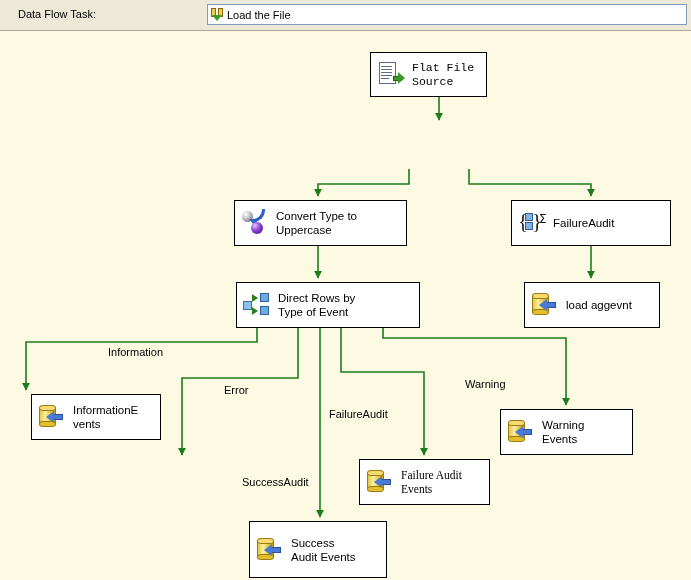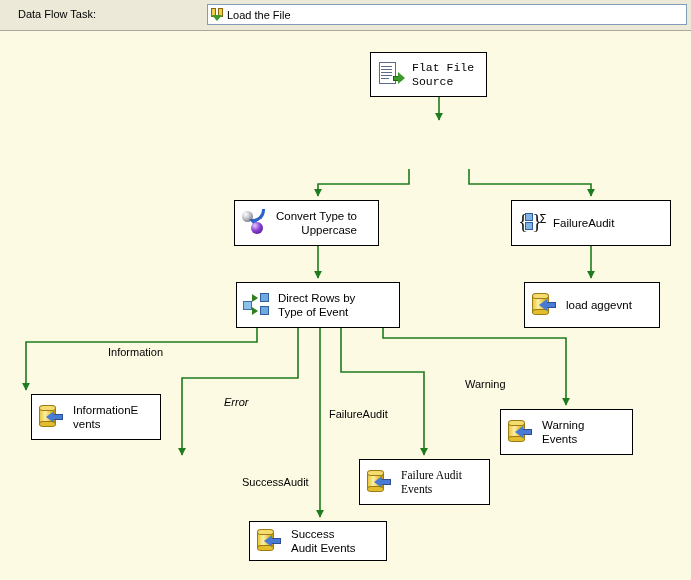--- a/index.html
+++ b/index.html
@@ -310,21 +310,21 @@
         <span class="line" style="top:15px"></span>
       <span class="line" style="top:18px;width:8px"></span>
       <span class="green-arrow-shaft"></span>
         <span class="green-arrow-head"></span>
     </span>
     <span class="node-label">Flat File
 Source</span>
   </div>
 
 
-  <div class="node" id="n2" style="left: 234px; top: 168px; width: 145px; height: 46px; text-align: right;">
+  <div class="node" id="n2" style="left: 234px; top: 168px; width: 173px; height: 46px;">
     <span class="node-icon ico-conv">
       <span class="sphere-gray"></span>
       <span class="curve"></span>
         <span class="curve-head"></span>
       <span class="sphere-purple"></span>
     </span>
     <span class="node-label">Convert Type to
 Uppercase</span>
   </div>
 
@@ -332,21 +332,21 @@
     <span class="node-icon ico-agg">
       <span class="brace" style="left:0px;top:3px">{</span>
       <span class="bsq" style="left:7px;top:5px"></span>
       <span class="bsq" style="left:7px;top:14px"></span>
       <span class="brace" style="left:14px;top:3px">}</span>
       <span class="sigma">Σ</span>
     </span>
     <span class="node-label">FailureAudit</span>
   </div>
 
-  <div class="node" id="n4" style="left: 236px; top: 250px; width: 164px; height: 46px;">
+  <div class="node" id="n4" style="left: 236px; top: 250px; width: 184px; height: 46px;">
     <span class="node-icon ico-split">
       <span class="sq-in"></span>
       <span class="tri" style="left:9px;top:4px"></span>
       <span class="tri" style="left:9px;top:17px"></span>
       <span class="sq-out" style="left:17px;top:3px"></span>
       <span class="sq-out" style="left:17px;top:16px"></span>
     </span>
     <span class="node-label">Direct Rows by
 Type of Event</span>
   </div>
@@ -368,21 +368,21 @@
         <span class="cyl-top"></span>
         <span class="cyl-bot"></span>
       <span class="arrow-shaft"></span>
         <span class="arrow-head"></span>
     </span>
     <span class="node-label">InformationE
 vents</span>
   </div>
 
 
-  <div class="node" id="n8" style="left: 249px; top: 489px; width: 138px; height: 40px;">
+  <div class="node" id="n8" style="left: 249px; top: 489px; width: 138px; height: 57px;">
     <span class="node-icon ico-db">
       <span class="cyl-body"></span>
         <span class="cyl-top"></span>
         <span class="cyl-bot"></span>
       <span class="arrow-shaft"></span>
         <span class="arrow-head"></span>
     </span>
     <span class="node-label">Success
 Audit Events</span>
   </div>
@@ -405,18 +405,18 @@
         <span class="cyl-top"></span>
         <span class="cyl-bot"></span>
       <span class="arrow-shaft"></span>
         <span class="arrow-head"></span>
     </span>
     <span class="node-label">Warning
 Events</span>
   </div>
 
   <span class="edge-label" id="e0" style="left: 108px; top: 314px;">Information</span>
-  <span class="edge-label" id="e1" style="left: 224px; top: 364px; font-style: italic;">Error</span>
+  <span class="edge-label" id="e1" style="left: 224px; top: 352px;">Error</span>
   <span class="edge-label" id="e2" style="left: 242px; top: 402px; margin-top: 42px;">SuccessAudit</span>
   <span class="edge-label" id="e3" style="left: 329px; top: 376px;">FailureAudit</span>
   <span class="edge-label" id="e4" style="left: 465px; top: 346px;">Warning</span>
 
 </div>
 
 </body></html>

